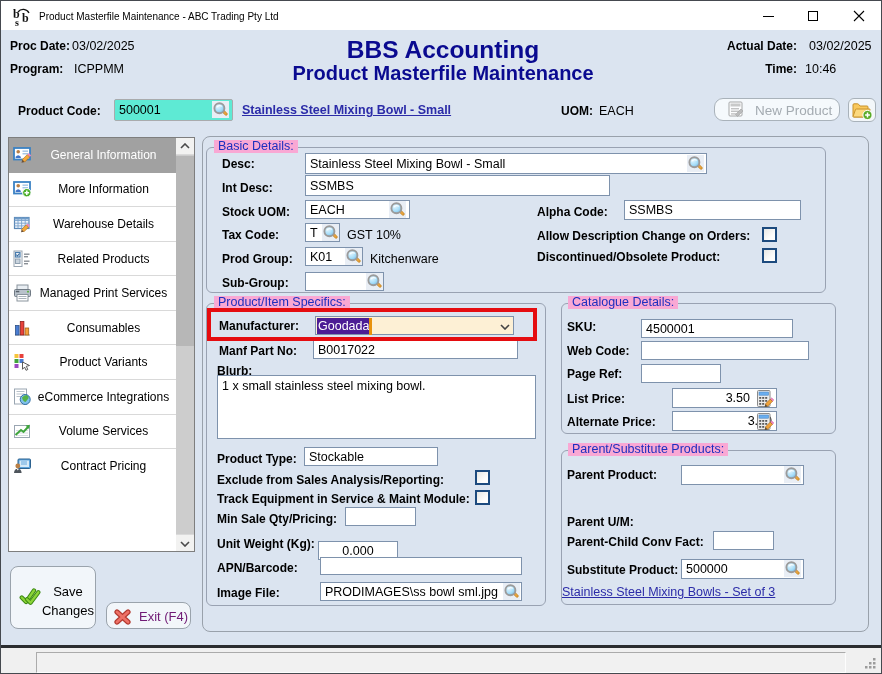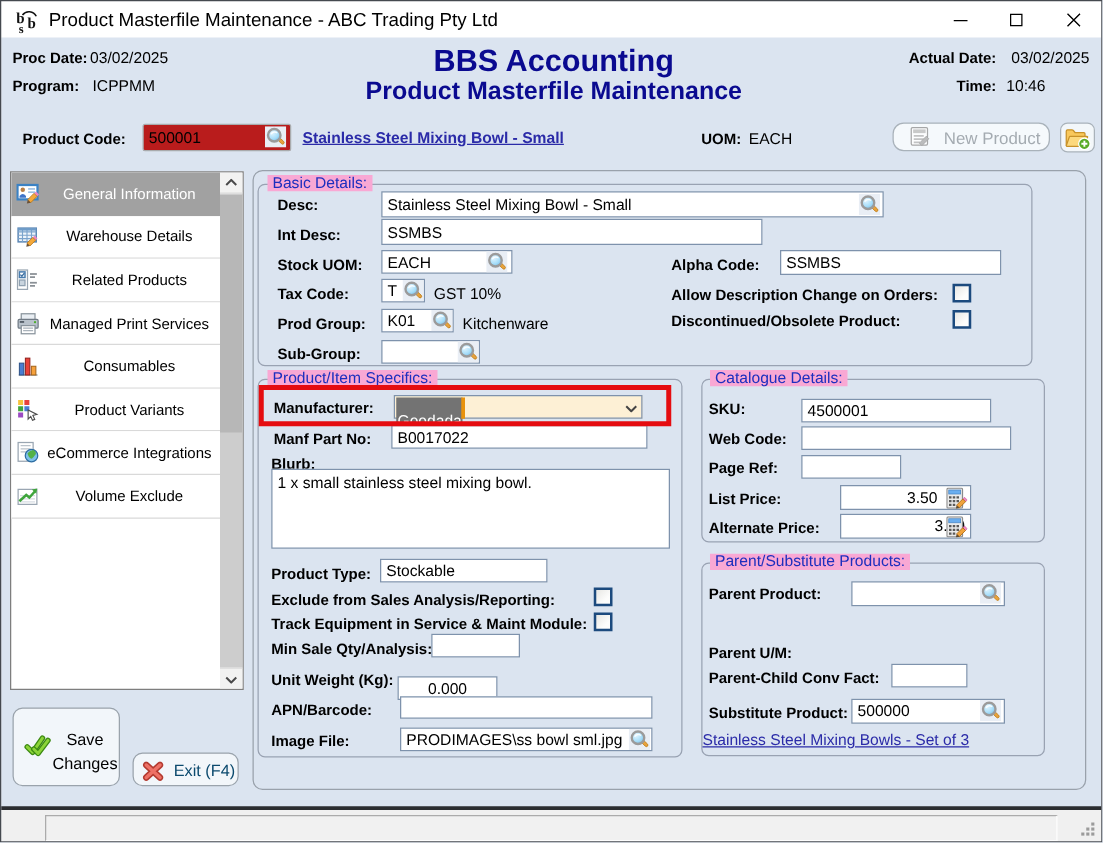--- a/index.html
+++ b/index.html
@@ -58,21 +58,21 @@
 </svg>
 <div class="abs" style="left:0;top:0;width:882px;height:674px;border:1px solid #45494f;z-index:50;pointer-events:none"></div>
 
 <div class="abs" style="left:1px;top:1px;width:880px;height:29px;background:#fff">
 <svg class="abs" style="left:11px;top:5px" width="21" height="21" viewBox="0 0 21 21">
 <text x="1" y="12" font-family="Liberation Serif" font-size="12" font-weight="bold" fill="#111">b</text>
 <text x="3" y="20" font-family="Liberation Serif" font-size="10" font-weight="bold" fill="#111">s</text>
 <text x="10" y="16" font-family="Liberation Serif" font-size="12" font-weight="bold" fill="#111">b</text>
 <path d="M6 6 A6.5 6.5 0 0 1 17 7" fill="none" stroke="#111" stroke-width="1.3"></path>
 </svg>
-<span class="txt" style="left:38px;top:9px;font-size:15px">Product Masterfile Maintenance - ABC Trading Pty Ltd</span>
+<span class="txt" style="left:38px;top:9px;font-size:10px">Product Masterfile Maintenance - ABC Trading Pty Ltd</span>
 <div class="abs" style="left:762px;top:15px;width:11px;height:1.2px;background:#000"></div>
 <div class="abs" style="left:807px;top:10px;width:10px;height:10px;border:1.1px solid #000"></div>
 <svg class="abs" style="left:852px;top:9px" width="12" height="12" viewBox="0 0 12 12">
       <path d="M1 1 L11 11 M11 1 L1 11" stroke="#000" stroke-width="1.1"></path>
     </svg>
 </div>
 
 <div class="abs" style="left:1px;top:30px;width:880px;height:616px;background:#dbe4f0"></div>
 
 <span class="lbl" style="left:10px;top:39px">Proc Date:</span>
@@ -80,21 +80,21 @@
 <span class="lbl" style="left:10px;top:62px">Program:</span>
 <span class="txt" style="left:74px;top:62px">ICPPMM</span>
 <div class="abs" style="left:288px;top:37px;width:310px;text-align:center;font-size:24.5px;font-weight:bold;color:#0a0a90;line-height:25px;white-space:nowrap">BBS Accounting</div>
 <div class="abs" style="left:288px;top:63px;width:310px;text-align:center;font-size:20px;font-weight:bold;color:#0a0a90;line-height:21px;white-space:nowrap">Product Masterfile Maintenance</div>
 <span class="lbl" style="right:85px;top:39px">Actual Date:</span>
 <span class="txt" style="left:809px;top:39px">03/02/2025</span>
 <span class="lbl" style="right:85px;top:62px">Time:</span>
 <span class="txt" style="left:805px;top:62px">10:46</span>
 
 <span class="lbl" style="left:18px;top:104px">Product Code:</span>
-<div class="in" style="left:114px;top:99px;width:119px;height:22px;background:#b91c1c;border-color:#a9abad;border-radius:2px;line-height:18px">500001</div>
+<div class="in" style="left:114px;top:99px;width:119px;height:22px;background:#5eead4;border-color:#a9abad;border-radius:2px;line-height:18px">500001</div>
 <svg class="mag" style="left:212px;top:101px">
     <use href="#mag"></use>
   </svg>
 <span class="link" style="left:242px;top:103px;font-weight:bold">Stainless Steel Mixing Bowl - Small</span>
 <span class="lbl" style="left:561px;top:104px">UOM:</span>
 <span class="txt" style="left:599px;top:104px">EACH</span>
 <div class="abs" style="left:714px;top:98px;width:126px;height:23px;background:#f5f9fc;border:1px solid #a9b2ba;border-radius:9px">
 <svg class="abs" style="left:13px;top:2px;opacity:.75" width="17" height="17" viewBox="0 0 17 17">
 <rect x="1" y="1" width="13" height="14" rx="1" fill="#fff" stroke="#8b8b8b"></rect>
 <rect x="2.5" y="2.5" width="10" height="3" fill="#b9b9b9"></rect>
@@ -124,20 +124,32 @@
           <rect x="9.5" y="5" width="5.5" height="1.3" fill="#9bbfe3"></rect>
           <rect x="9.5" y="7.6" width="5.5" height="1.3" fill="#9bbfe3"></rect>
           <path d="M14.2 9.2 l1.6-1.6 2.4 2.4-1.6 1.6z" fill="#ef86c0"></path>
           <path d="M9.2 14.2 L14.2 9.2 l2.4 2.4 -5 5 z" fill="#f5a93b" stroke="#b77718" stroke-width="0.7"></path>
           <path d="M9.2 14.2 l-0.7 3.1 3.1-0.7z" fill="#6b5137"></path>
         </svg>
 <span class="rtxt" style="color:#fff">General Information</span>
       </div>
 <div class="row">
 <svg class="ric" width="19" height="19" viewBox="0 0 19 19">
+          <rect x="1" y="2.5" width="16" height="11.5" fill="#fff" stroke="#3b82c4" stroke-width="1.8"></rect>
+          <circle cx="5.2" cy="6.3" r="1.8" fill="#b97f45"></circle>
+          <path d="M2.6 11.2 Q5.2 8.2 7.8 11.2 L7.8 12.6 L2.6 12.6 Z" fill="#3f74c9"></path>
+          <rect x="9.5" y="5" width="5.5" height="1.3" fill="#9bbfe3"></rect>
+          <rect x="9.5" y="7.6" width="5.5" height="1.3" fill="#9bbfe3"></rect>
+          <circle cx="13.8" cy="13.2" r="4.2" fill="#4caf2a" stroke="#fff" stroke-width="1"></circle>
+          <path d="M13.8 10.9 L13.8 15.5 M11.5 13.2 L16.1 13.2" stroke="#fff" stroke-width="1.5"></path>
+        </svg>
+<span class="rtxt">More Information</span>
+      </div>
+<div class="row">
+<svg class="ric" width="19" height="19" viewBox="0 0 19 19">
           <rect x="1.5" y="3" width="14.5" height="11" fill="#eef4fb" stroke="#5b87b5" stroke-width="1.2"></rect>
           <path d="M1.5 6 H16 M1.5 8.7 H16 M1.5 11.4 H16 M5 3 V14 M8.6 3 V14 M12.2 3 V14" stroke="#7ba3cc" stroke-width="0.9"></path>
           <rect x="1.5" y="3" width="14.5" height="2" fill="#6f9cc9"></rect>
           <path d="M13.2 10.4 l1.5-1.5 2.3 2.3-1.5 1.5z" fill="#ef86c0"></path>
           <path d="M8.6 15 L13.2 10.4 l2.3 2.3 -4.6 4.6 z" fill="#f5a93b" stroke="#b77718" stroke-width="0.7"></path>
           <path d="M8.6 15 l-0.6 2.8 2.8-0.6z" fill="#6b5137"></path>
         </svg>
 <span class="rtxt">Warehouse Details</span>
       </div>
 <div class="row">
@@ -197,21 +209,32 @@
         </svg>
 <span class="rtxt">eCommerce Integrations</span>
       </div>
 <div class="row">
 <svg class="ric" width="19" height="19" viewBox="0 0 19 19">
           <rect x="1.5" y="4" width="15" height="12" fill="#fff" stroke="#9aa6b2" stroke-width="1"></rect>
           <path d="M3 14 h12 M3 11.5 h12 M3 9 h12" stroke="#d6dce2" stroke-width="1"></path>
           <path d="M2.5 13.5 L8 8.5 L10.5 10.5 L15 5.5" fill="none" stroke="#3fa53c" stroke-width="2"></path>
           <path d="M12.5 4 L16.8 3.2 L16 7.5 Z" fill="#3fa53c"></path>
         </svg>
-<span class="rtxt">Volume Exclude</span>
+<span class="rtxt">Volume Services</span>
+      </div>
+<div class="row" style="border-bottom:none">
+<svg class="ric" width="19" height="19" viewBox="0 0 19 19">
+          <rect x="5" y="2.5" width="12.5" height="9.5" rx="1" fill="#5aa2dc" stroke="#2d628f" stroke-width="1"></rect>
+          <rect x="6.5" y="4" width="9.5" height="6.5" fill="#d6eaf8"></rect>
+          <path d="M8 5.5 h6 M8 7.5 h6" stroke="#5aa2dc" stroke-width="0.9"></path>
+          <circle cx="4.8" cy="9.5" r="2.4" fill="#b97f45"></circle>
+          <path d="M1 16.5 Q1.2 12.2 4.8 12.2 Q8.4 12.2 8.6 16.5 Z" fill="#4e555c"></path>
+          <path d="M3.8 12.6 L4.8 14 L5.8 12.6" fill="#fff"></path>
+        </svg>
+<span class="rtxt">Contract Pricing</span>
       </div>
 </div>
 <div class="abs" style="left:167px;top:0;width:18px;height:413px;background:#cdcdcd">
 <div class="abs" style="left:0;top:18px;width:18px;height:190px;background:#b7b7b7"></div>
 <div class="abs" style="left:0;top:0;width:18px;height:17px;background:#f2f2f1;border-bottom:1px solid #dadada">
 <svg class="abs" style="left:4px;top:5px" width="10" height="6" viewBox="0 0 10 6">
           <path d="M1 5 L5 1 L9 5" fill="none" stroke="#4a4a4a" stroke-width="1.6"></path>
         </svg>
       </div>
 <div class="abs" style="left:0;bottom:0;width:18px;height:17px;background:#f2f2f1;border-top:1px solid #dadada">
@@ -260,40 +283,40 @@
 <div class="in" style="left:305px;top:272px;width:79px;height:19px"></div>
 <svg class="mag" style="left:366px;top:273px">
     <use href="#mag"></use>
   </svg>
 
 <div class="fs" style="left:206px;top:303px;width:340px;height:303px"></div>
 <span class="leg" style="left:214px;top:296px">Product/Item Specifics:</span>
 <div class="abs" style="left:207px;top:308px;width:330px;height:33px;border:4px solid #e50c10;z-index:5"></div>
 <span class="lbl" style="left:219px;top:319px">Manufacturer:</span>
 <div class="abs" style="left:315px;top:316px;width:199px;height:19px;background:#fdf0d5;border:1px solid #7e92ac">
-<span class="abs" style="left:1px;top:1px;background:#737373;color:#fff;font-size:12.5px;line-height:16px;padding:11px 1px">Goodada</span>
+<span class="abs" style="left:1px;top:1px;background:#4c1d95;color:#fff;font-size:12.5px;line-height:16px;padding:0 1px">Goodada</span>
 <div class="abs" style="left:53px;top:1px;width:2.5px;height:17px;background:#e8920c"></div>
 <svg class="abs" style="left:184px;top:7px" width="10" height="6">
       <use href="#chev"></use>
     </svg>
 </div>
 <span class="lbl" style="left:219px;top:344px">Manf Part No:</span>
 <div class="in" style="left:313px;top:340px;width:205px;height:19px">B0017022</div>
 <span class="lbl" style="left:217px;top:364px">Blurb:</span>
 <div class="in" style="left:217px;top:375px;width:319px;height:64px;line-height:16px;padding:2px 4px">1 x small stainless steel mixing bowl.</div>
 <span class="lbl" style="left:217px;top:452px">Product Type:</span>
 <div class="in" style="left:304px;top:447px;width:134px;height:19px">Stockable
 <svg class="abs" style="left:146px;top:6px" width="10" height="6">
       <use href="#chev"></use>
     </svg></div>
 <span class="lbl" style="left:217px;top:473px">Exclude from Sales Analysis/Reporting:</span>
 <div class="cb" style="left:475px;top:470px"></div>
 <span class="lbl" style="left:217px;top:492px">Track Equipment in Service &amp; Maint Module:</span>
 <div class="cb" style="left:475px;top:490px"></div>
-<span class="lbl" style="left:217px;top:512px">Min Sale Qty/Analysis:</span>
+<span class="lbl" style="left:217px;top:512px">Min Sale Qty/Pricing:</span>
 <div class="in" style="left:345px;top:507px;width:71px;height:19px"></div>
 <span class="lbl" style="left:217px;top:537px">Unit Weight (Kg):</span>
 <div class="in" style="left:318px;top:541px;width:80px;height:19px;text-align:center">0.000</div>
 <span class="lbl" style="left:217px;top:561px">APN/Barcode:</span>
 <div class="in" style="left:320px;top:557px;width:202px;height:18px"></div>
 <span class="lbl" style="left:217px;top:586px">Image File:</span>
 <div class="in" style="left:320px;top:582px;width:202px;height:19px">PRODIMAGES\ss bowl sml.jpg</div>
 <svg class="mag" style="left:503px;top:583px">
     <use href="#mag"></use>
   </svg>
@@ -341,21 +364,21 @@
 <path d="M9 14 L13 18 L22 6" fill="none" stroke="#3c8a12" stroke-width="5" stroke-linecap="round" stroke-linejoin="round"></path>
 <path d="M9 14 L13 18 L22 6" fill="none" stroke="#8cd438" stroke-width="2.6" stroke-linecap="round" stroke-linejoin="round"></path>
 </svg>
 <div class="abs" style="left:30px;top:15px;width:54px;text-align:center;font-size:13px;color:#000;line-height:19px">Save<br>Changes</div>
 </div>
 <div class="abs" style="left:106px;top:602px;width:85px;height:27px;background:#f2f6fa;border:1px solid #9aa3ac;border-radius:8px">
 <svg class="abs" style="left:7px;top:6px" width="17" height="16" viewBox="0 0 17 16">
 <path d="M3 3 L14 13 M14 3 L3 13" stroke="#b33a30" stroke-width="5.2" stroke-linecap="round"></path>
 <path d="M3 3 L14 13 M14 3 L3 13" stroke="#ee7166" stroke-width="2.8" stroke-linecap="round"></path>
 </svg>
-<span class="abs" style="left:32px;top:6px;font-size:13px;color:#0c4a6e;white-space:nowrap">Exit (F4)</span>
+<span class="abs" style="left:32px;top:6px;font-size:13px;color:#701a75;white-space:nowrap">Exit (F4)</span>
 </div>
 
 <div class="abs" style="left:1px;top:645px;width:880px;height:3px;background:#2b2d30"></div>
 <div class="abs" style="left:1px;top:648px;width:880px;height:25px;background:#f0f0f0">
 <div class="abs" style="left:35px;top:4px;width:810px;height:21px;background:#f1f1f1;border:1px solid;border-color:#ababab #fdfdfd #fdfdfd #ababab"></div>
 <svg class="abs" style="right:4px;bottom:3px" width="13" height="13" viewBox="0 0 13 13">
 <g fill="#9b9b9b">
         <rect x="9" y="1" width="2.5" height="2.5"></rect>
         <rect x="9" y="5" width="2.5" height="2.5"></rect>
         <rect x="5" y="5" width="2.5" height="2.5"></rect>

